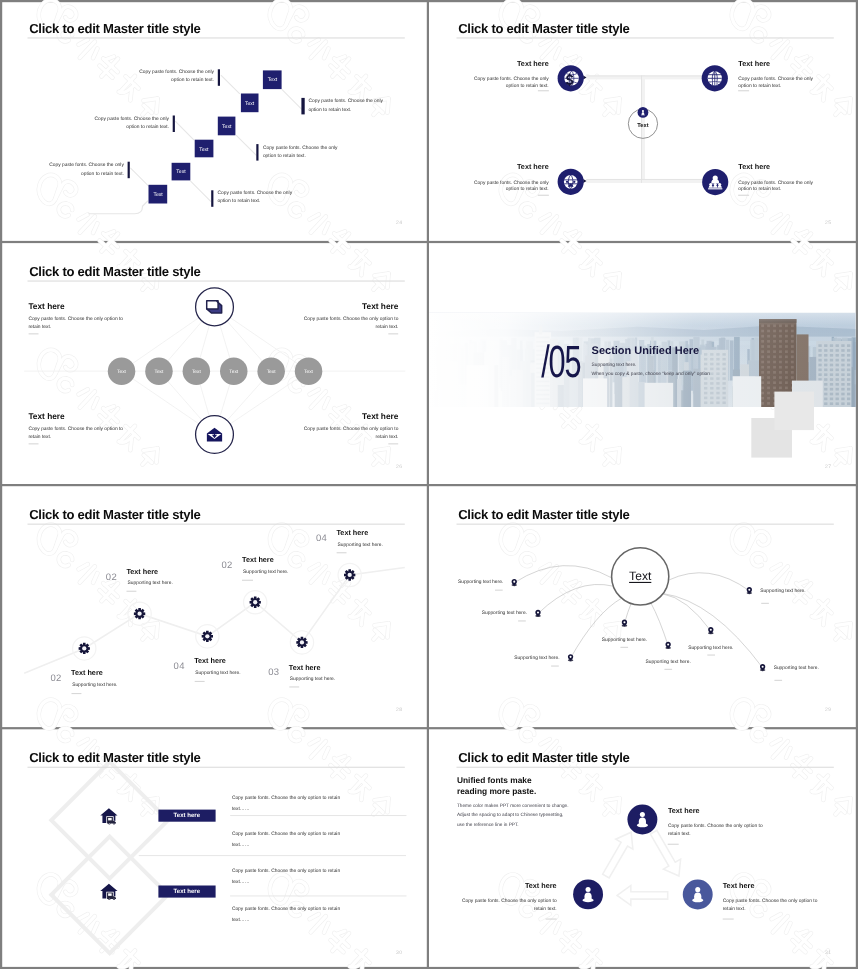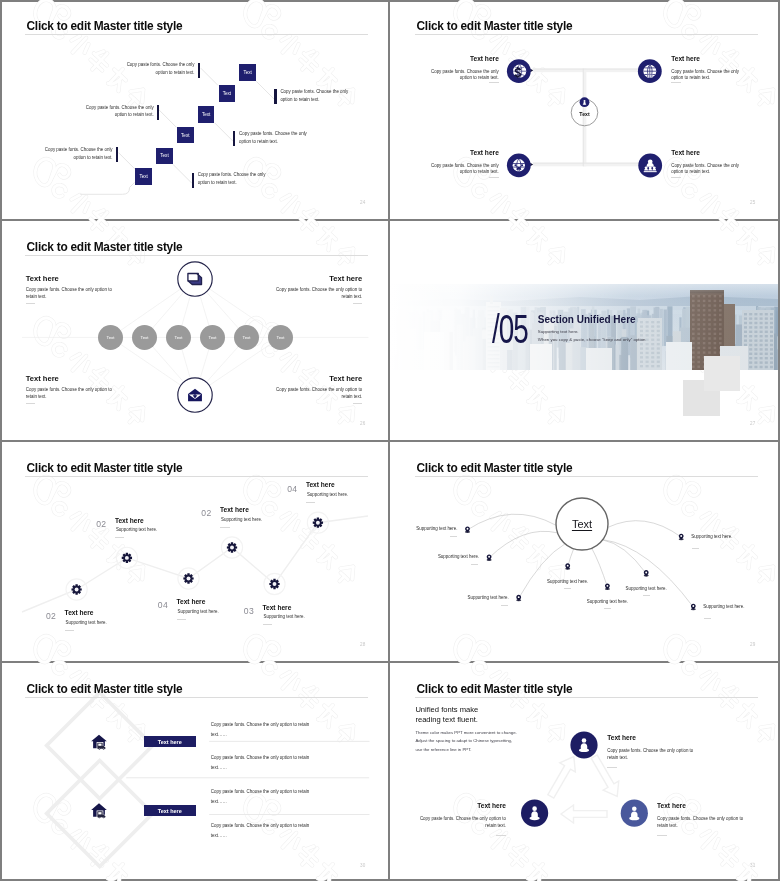--- a/index.html
+++ b/index.html
@@ -1183,23 +1183,23 @@
             <path d="M12 9.8 c-2.6 0-4.1 1.6-4.1 4.2 v4.4 h8.2 v-4.4 c0-2.6-1.5-4.2-4.1-4.2z"></path>
             <ellipse cx="12" cy="18.6" rx="6.4" ry="2.3"></ellipse>
           </g>
           <circle cx="244.29999999999995" cy="150.20000000000005" r="13.6" fill="#49589c"></circle>
           <g transform="translate(234.79999999999995,140.70000000000005) scale(0.7916666666666666)" fill="#fff">
             <circle cx="12" cy="6.4" r="2.9"></circle>
             <path d="M12 9.8 c-2.6 0-4.1 1.6-4.1 4.2 v4.4 h8.2 v-4.4 c0-2.6-1.5-4.2-4.1-4.2z"></path>
             <ellipse cx="12" cy="18.6" rx="6.4" ry="2.3"></ellipse>
           </g>
         </svg>
-        <div style="position:absolute;left:25.4px;top:42.4px;font-size:7.6px;font-weight:normal;color:#111;line-height:9.6px">
+        <div style="position:absolute;left:25.4px;top:42.4px;font-size:7.6px;font-weight:bold;color:#111;line-height:9.6px">
           <div>Unified fonts make</div>
-          <div>reading text fluent.</div>
+          <div>reading more paste.</div>
         </div>
         <div style="position:absolute;left:25.4px;top:65.6px;font-size:4.3px;color:#3c3c46;line-height:8.7px">
           <div>Theme color makes PPT more convenient to change.</div>
           <div>Adjust the spacing to adapt to Chinese typesetting,</div>
           <div>use the reference line in PPT.</div>
         </div>
         <div class="th" style="left:217.20000000000005px;top:71.10000000000002px">Text here</div>
         <div class="bd" style="left:217.20000000000005px;top:83.5px">
           <div>Copy paste fonts. Choose the only option to</div>
           <div>retain text.</div>

